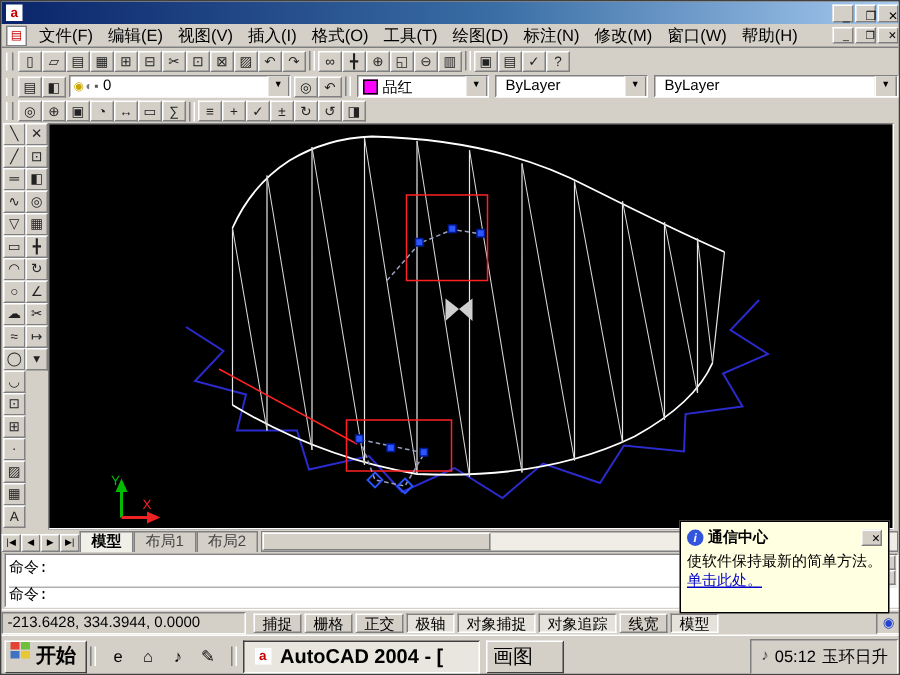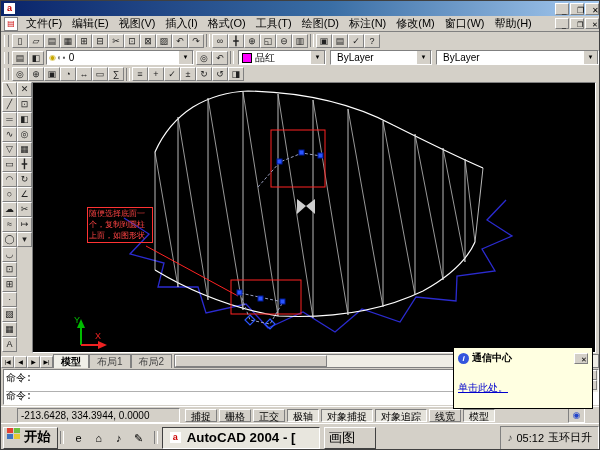--- a/index.html
+++ b/index.html
@@ -46,21 +46,21 @@
   .tabscroll{flex:1;height:12px;background:#efede5;border:1px solid #808080;margin:0 2px;position:relative;}
   .tabthumb{position:absolute;left:0;top:0;width:150px;height:10px;background:#d4d0c8;border:1px solid;border-color:#fff #808080 #808080 #fff;}
   
   .cmd{position:absolute;left:0;top:367px;width:600px;height:38px;background:#d4d0c8;box-sizing:border-box;padding:1px 2px;}
   .cmdinner{width:100%;height:100%;background:#fff;border:1px solid;border-color:#808080 #fff #fff #808080;box-sizing:border-box;position:relative;font-family:"Liberation Mono","DejaVu Sans Mono",monospace;font-size:10px;}
   .cmdhist{position:absolute;left:2px;top:1px;right:14px;height:20px;border-bottom:1px solid #b0b0b0;}
   .cmdprompt{position:absolute;left:2px;bottom:1px;}
   .cmdscroll{position:absolute;right:0;top:0;width:12px;height:22px;background:#efede5;border-left:1px solid #808080;}
   .cmdscroll span{display:block;width:11px;height:10px;background:#d4d0c8;border:1px solid;border-color:#fff #808080 #808080 #fff;font-size:5px;line-height:9px;text-align:center;box-sizing:border-box;}
   
-  .statusbar{position:absolute;left:0;top:405px;width:600px;height:17px;background:#d4d0c8;display:flex;align-items:center;font-size:10px;padding:0 16px;box-sizing:border-box;border-top:1px solid #fff;}
+  .statusbar{position:absolute;left:0;top:405px;width:600px;height:17px;background:#d4d0c8;display:flex;align-items:center;font-size:10px;padding:0 0;box-sizing:border-box;border-top:1px solid #fff;}
   .coords{width:158px;height:13px;line-height:13px;padding-left:3px;border:1px solid;border-color:#808080 #fff #fff #808080;margin-right:4px;overflow:hidden;white-space:nowrap;}
   .sbtn{height:13px;line-height:13px;padding:0 5px;margin:0 1px;background:#d4d0c8;border:1px solid;border-color:#fff #808080 #808080 #fff;font-size:10px;white-space:nowrap;}
   .sbtn.pressed{border-color:#808080 #fff #fff #808080;background:#e4e2da;}
   .trayicon{margin-left:auto;width:15px;height:13px;text-align:center;font-size:9px;color:#2244cc;border:1px solid;border-color:#808080 #fff #fff #808080;line-height:12px;}
   
   .popup{position:absolute;left:452px;top:346px;width:140px;height:62px;background:#ffffe1;border:1px solid #000;z-index:50;font-size:10px;box-sizing:border-box;padding:3px 4px;}
   .popup .hd{display:flex;align-items:center;font-weight:bold;}
   .infoicon{width:11px;height:11px;border-radius:50%;background:#3355dd;color:#fff;font-size:8px;line-height:11px;text-align:center;margin-right:3px;font-style:italic;}
   .popclose{margin-left:auto;width:12px;height:11px;background:#d4d0c8;border:1px solid;border-color:#fff #808080 #808080 #fff;font-size:7px;line-height:10px;text-align:center;}
   .popbody{margin-top:3px;line-height:1.3;}
@@ -277,25 +277,20 @@
         <g>
           <line x1="48" y1="262" x2="48" y2="242" stroke="#00bb00" stroke-width="2"></line>
           <polygon points="48,236 44,245 52,245" fill="#00bb00"></polygon>
           <text x="41" y="240" fill="#00bb00" font-size="9" font-family="Liberation Sans, sans-serif">Y</text>
           <line x1="48" y1="262" x2="68" y2="262" stroke="#ee2222" stroke-width="2"></line>
           <polygon points="74,262 65,258 65,266" fill="#ee2222"></polygon>
           <text x="62" y="256" fill="#ee2222" font-size="9" font-family="Liberation Sans, sans-serif">X</text>
         </g>
       </svg>
 
-      <div class="annot">
-        <div>随便选择底面一</div>
-        <div>个，复制到圆柱</div>
-        <div>上面，如图形状</div>
-      </div>
     </div>
   </div>
 
   <div class="tabrow">
     <span class="tgroup">
         <button class="tabarrow">|◀</button>
         <button class="tabarrow">◀</button>
         <button class="tabarrow">▶</button>
         <button class="tabarrow">▶|</button>
       </span>
@@ -337,21 +332,21 @@
     <span class="trayicon">◉</span>
   </div>
 
   <div class="popup">
     <div class="hd">
       <span class="infoicon">i</span>
       <span>通信中心</span>
       <button class="popclose">✕</button>
     </div>
     <div class="popbody">
-      <br>
+      <span>使软件保持最新的简单方法。</span><br>
       <span class="poplink">单击此处。</span>
     </div>
   </div>
 
   <div class="taskbar">
     <button class="startbtn">
       <span class="flag">
         <i style="background:#e34234;"></i>
           <i style="background:#6fbf3f;"></i>
           <i style="background:#3f73bf;"></i>

